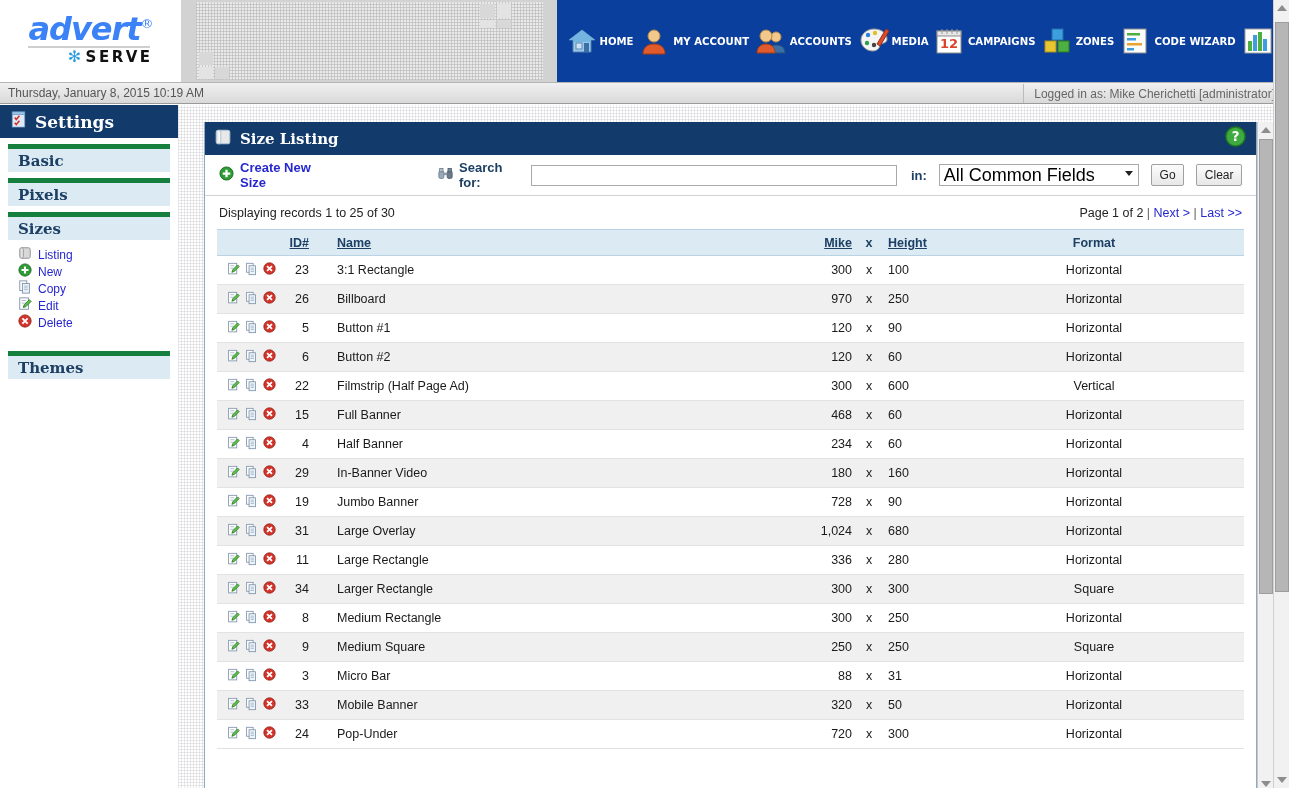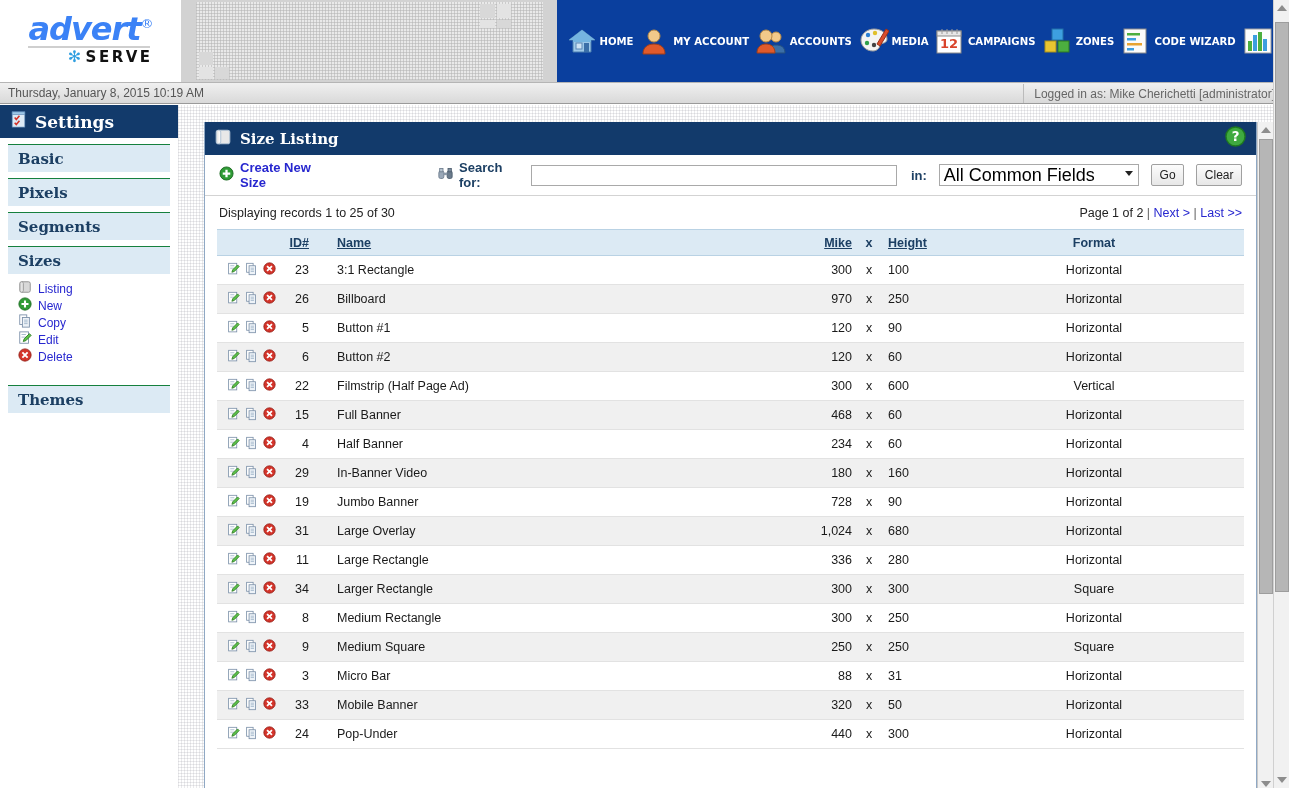--- a/index.html
+++ b/index.html
@@ -98,21 +98,21 @@
   .side-head {
     height: 33px; background: #123a6b;
     display: flex; align-items: center; gap: 7px; padding-left: 9px;
   }
   .side-head-label {
     font-family: "DejaVu Serif", serif;
     font-size: 17px; font-weight: bold; color: #ffffff;
   }
   .side-section {
     margin: 6px 8px 0 8px; height: 28px;
-    background: #dceaf4; border-top: 1px solid #15803d;
+    background: #dceaf4; border-top: 5px solid #15803d;
     display: flex; align-items: center; padding-left: 10px; cursor: pointer;
   }
   .side-section-label {
     font-family: "DejaVu Serif", serif;
     font-size: 15px; font-weight: bold; color: #1c3f63;
   }
   .side-sub { margin: 6px 0 0 18px; }
   .side-sub-item {
     display: flex; align-items: center; gap: 6px; height: 17px; cursor: pointer;
   }
@@ -441,23 +441,20 @@
         </svg>
       </span>
       <span class="side-head-label">Settings</span>
     </div>
 
     <div class="side-section">
       <span class="side-section-label">Basic</span>
     </div>
     <div class="side-section">
       <span class="side-section-label">Pixels</span>
-    </div>
-    <div class="side-section">
-      <span class="side-section-label">Segments</span>
     </div>
     <div class="side-section">
       <span class="side-section-label">Sizes</span>
     </div>
 
     <div class="side-sub">
       <div class="side-sub-item">
         <span>
           <svg width="14" height="14" viewBox="0 0 16 16">
             <path d="M4 2h8a2 2 0 012 2v8a2 2 0 01-2 2H4a2 2 0 01-2-2V4a2 2 0 012-2z" fill="#d8d8d8" stroke="#8a8a8a"></path>
@@ -1148,21 +1145,21 @@
                       </g>
                     </svg></span>
                   <span class="ic"><svg width="13" height="13" viewBox="0 0 16 16">
                       <circle cx="8" cy="8" r="7" fill="#d4342a" stroke="#921f17"></circle>
                       <path d="M5 5l6 6M11 5l-6 6" stroke="#ffffff" stroke-width="2.2"></path>
                     </svg></span>
                 </span>
               </td>
               <td class="c-id">24</td>
               <td class="c-name">Pop-Under</td>
-              <td class="c-w">440</td>
+              <td class="c-w">720</td>
               <td class="c-x">x</td>
               <td class="c-h">300</td>
               <td class="c-fmt">Horizontal</td>
             </tr>
           </tbody>
       </table>
     </div>
   </div>
 
   <div class="inner-scroll">

